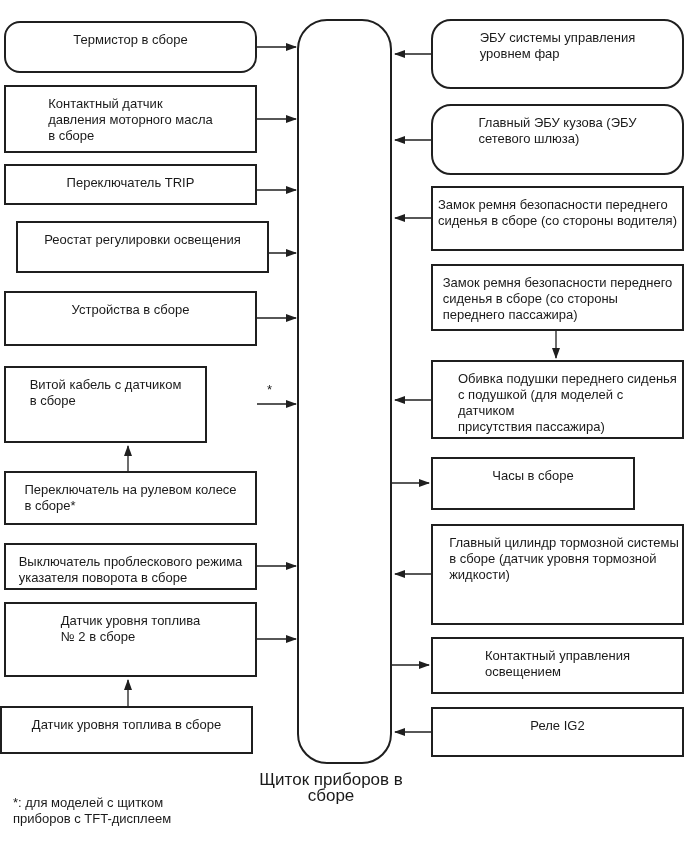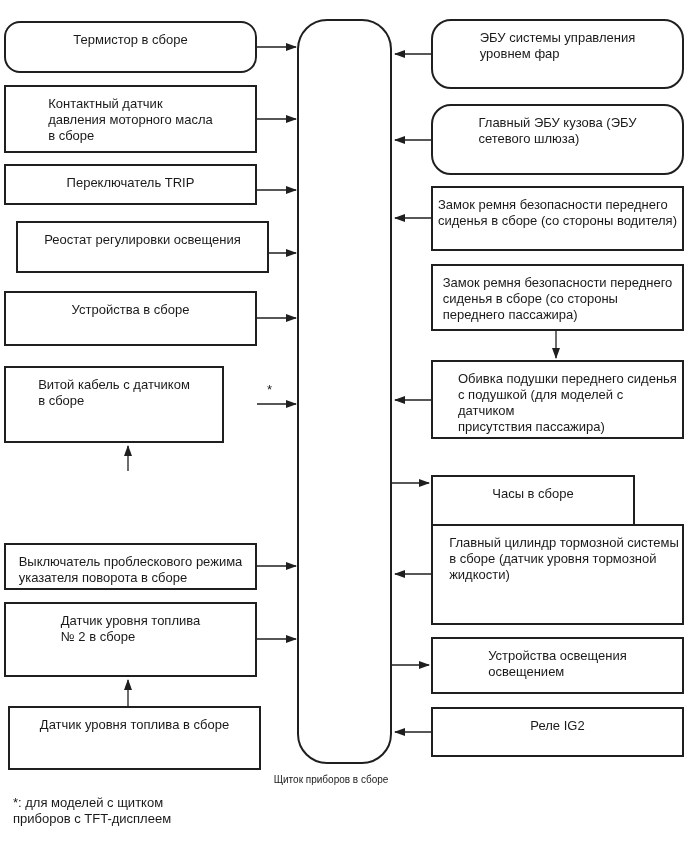--- a/index.html
+++ b/index.html
@@ -50,21 +50,21 @@
     pointer-events: none;
   }
   .floating-text {
     position: absolute;
     font-size: 13px;
     line-height: 16px;
     white-space: pre-line;
   }
   .center-caption {
     position: absolute;
-    font-size: 10px;
+    font-size: 17px;
     line-height: 16px;
     text-align: center;
   }
   .asterisk-marker {
     position: absolute;
     font-size: 13px;
     line-height: 13px;
   }
 </style>
 </head>
@@ -114,33 +114,37 @@
   </div>
   <div class="box" style="left:4px; top:164px; width:253px; height:41px;">
     <span class="lbl">Переключатель TRIP</span>
   </div>
   <div class="box" style="left:4px; top:221px; width:253px; height:52px;margin-left:12px;">
     <span class="lbl">Реостат регулировки освещения</span>
   </div>
   <div class="box" style="left:4px; top:291px; width:253px; height:55px;">
     <span class="lbl">Устройства в сборе</span>
   </div>
-  <div class="box" style="left:4px; top:366px; width:220px; height:77px;">
+  <div class="box" style="left:4px; top:366px; width:203px; height:77px;">
     <span class="lbl">Витой кабель с датчиком
 в сборе</span>
+  </div>
+  <div class="box" style="left:4px; top:471px; width:253px; height:54px;">
+    <span class="lbl">Переключатель на рулевом колесе
+в сборе*</span>
   </div>
   <div class="box" style="left:4px; top:543px; width:253px; height:47px;">
     <span class="lbl">Выключатель проблескового режима
 указателя поворота в сборе</span>
   </div>
   <div class="box" style="left:4px; top:602px; width:253px; height:75px;">
     <span class="lbl">Датчик уровня топлива
 № 2 в сборе</span>
   </div>
-  <div class="box" style="left:8px; top:706px; width:253px; height:64px;">
+  <div class="box" style="left:0; top:706px; width:253px; height:48px;">
     <span class="lbl">Датчик уровня топлива в сборе</span>
   </div>
 
   <div class="box rounded" style="left:431px; top:19px;  width:253px; height:70px;">
     <span class="lbl">ЭБУ системы управления
 уровнем фар</span>
   </div>
   <div class="box rounded" style="left:431px; top:104px; width:253px; height:71px;">
     <span class="lbl">Главный ЭБУ кузова (ЭБУ
 сетевого шлюза)</span>
@@ -152,30 +156,30 @@
   <div class="box" style="left:431px; top:264px; width:253px; height:67px;">
     <span class="lbl">Замок ремня безопасности переднего
 сиденья в сборе (со стороны
 переднего пассажира)</span>
   </div>
   <div class="box" style="left:431px; top:360px; width:253px; height:79px;padding-left:25px;">
     <span class="lbl">Обивка подушки переднего сиденья
 с подушкой (для моделей с датчиком
 присутствия пассажира)</span>
   </div>
-  <div class="box" style="left:431px; top:457px; width:204px; height:53px;margin-top:18px;">
+  <div class="box" style="left:431px; top:457px; width:204px; height:53px;">
     <span class="lbl">Часы в сборе</span>
   </div>
   <div class="box" style="left:431px; top:524px; width:253px; height:101px;padding-left:13px;">
     <span class="lbl">Главный цилиндр тормозной системы
 в сборе (датчик уровня тормозной
 жидкости)</span>
   </div>
   <div class="box" style="left:431px; top:637px; width:253px; height:57px;">
-    <span class="lbl">Устройства освещения
+    <span class="lbl">Контактный управления
 освещением</span>
   </div>
   <div class="box" style="left:431px; top:707px; width:253px; height:50px;">
     <span class="lbl">Реле IG2</span>
   </div>
 
   <span class="asterisk-marker" style="left:267px; top:383px;">*</span>
 
   <div class="center-caption" style="left:236px; top:772px; width:190px;">Щиток приборов в сборе</div>
 

